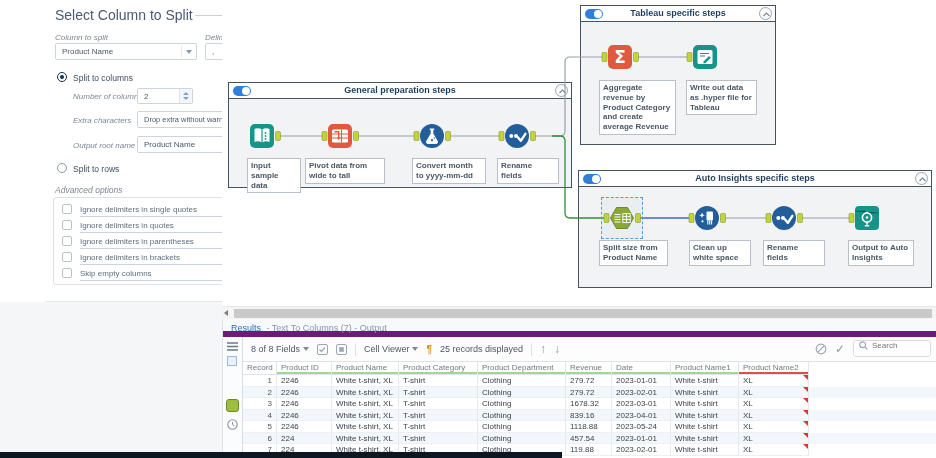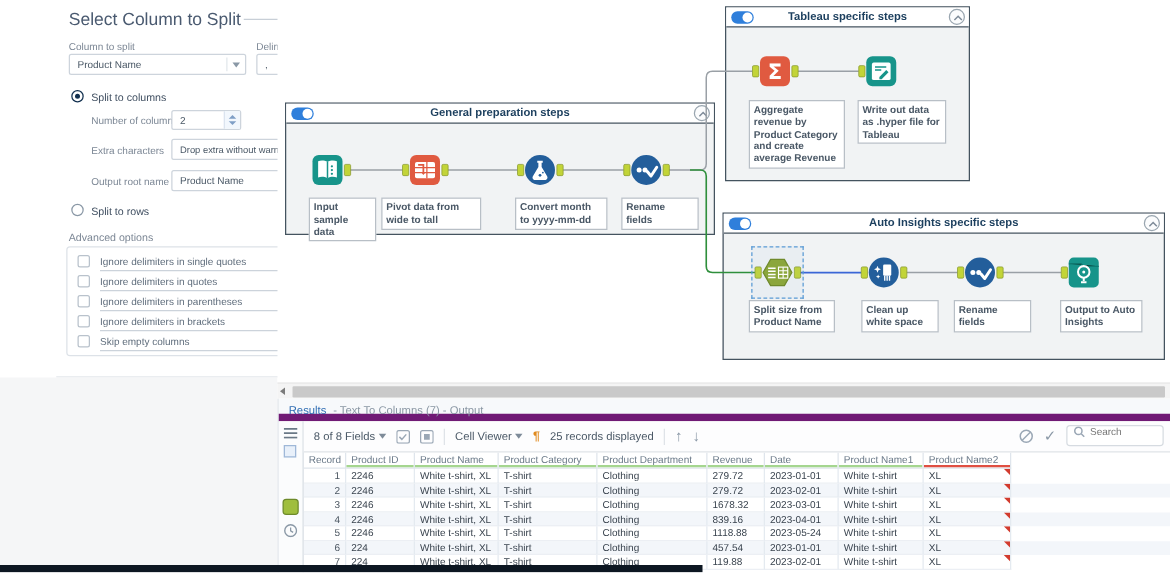--- a/index.html
+++ b/index.html
@@ -3,21 +3,21 @@
 <meta charset="utf-8">
 <style>
   * { margin:0; padding:0; box-sizing:border-box; }
   html,body { font-family:"Liberation Sans", sans-serif; background:#fff; }
   #app { position:relative; width:936px; height:458px; overflow:hidden; background:#fff; }
 
   
   #config { position:absolute; left:0; top:0; width:222px; height:302px; background:#fff; border-right:1px solid #dde2e7; border-bottom:1px solid #e3e7eb;margin-left:45px; }
   .cfg-title { position:absolute; left:10px; top:7px; font-size:14px; color:#4a5a70; }
   .cfg-title-rule { position:absolute; left:150px; top:15px; width:62px; height:1px; background:#c8cfd7; }
-  .cfg-label { position:absolute; font-size:8px; color:#7c8795; }
+  .cfg-label { position:absolute; font-size:8px; color:#7c8795;font-style:italic; }
   .cfg-box { position:absolute; background:#fff; border:1px solid #cdd4dc; border-radius:2px; font-size:8px; color:#4a5866; display:flex; align-items:center; padding-left:6px; }
   .chev { position:absolute; right:4px; top:50%; margin-top:-2px; width:0; height:0; border-left:3.5px solid transparent; border-right:3.5px solid transparent; border-top:4px solid #8a98a6; }
   .chev-div { position:absolute; right:14px; top:2px; bottom:2px; width:1px; background:#e2e7ec; }
   .radio { position:absolute; width:10px; height:10px; border-radius:50%; border:1px solid #8a98a6; background:#fff; }
   .radio.sel { border:1px solid #12304f; }
   .radio.sel::after { content:""; position:absolute; left:2px; top:2px; width:4px; height:4px; border-radius:50%; background:#12304f; }
   .radio-label { position:absolute; font-size:8.5px; color:#3f4e60; }
   .spin-btns { position:absolute; right:0; top:0; bottom:0; width:13px; border-left:1px solid #dbe4ef; background:#f2f7fd; display:flex; flex-direction:column; align-items:center; justify-content:center; gap:2px; }
   .car-up { width:0;height:0;border-left:3px solid transparent;border-right:3px solid transparent;border-bottom:3.5px solid #7f9fc6; }
   .car-dn { width:0;height:0;border-left:3px solid transparent;border-right:3px solid transparent;border-top:3.5px solid #7f9fc6; }

